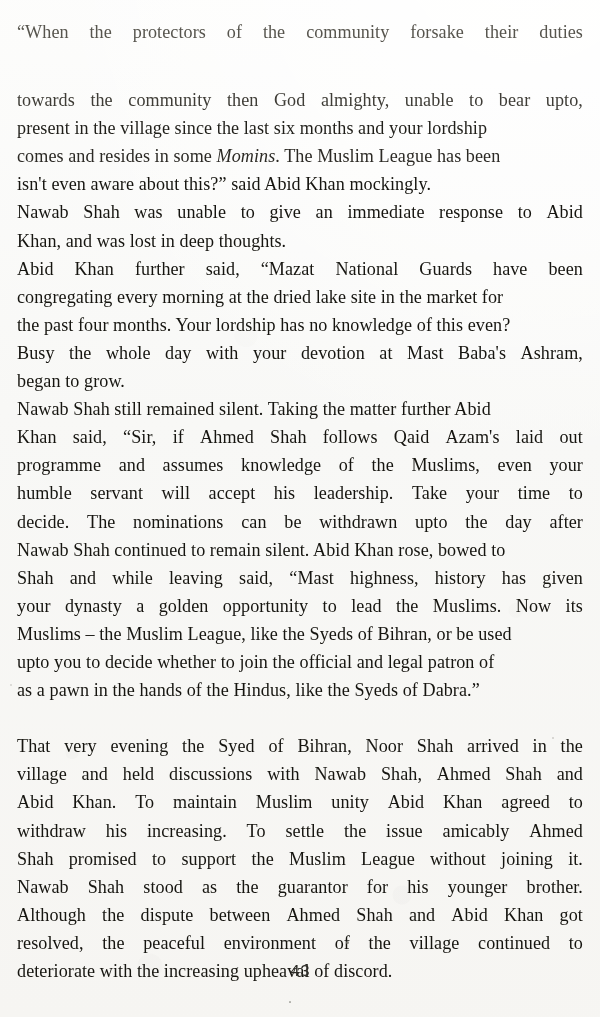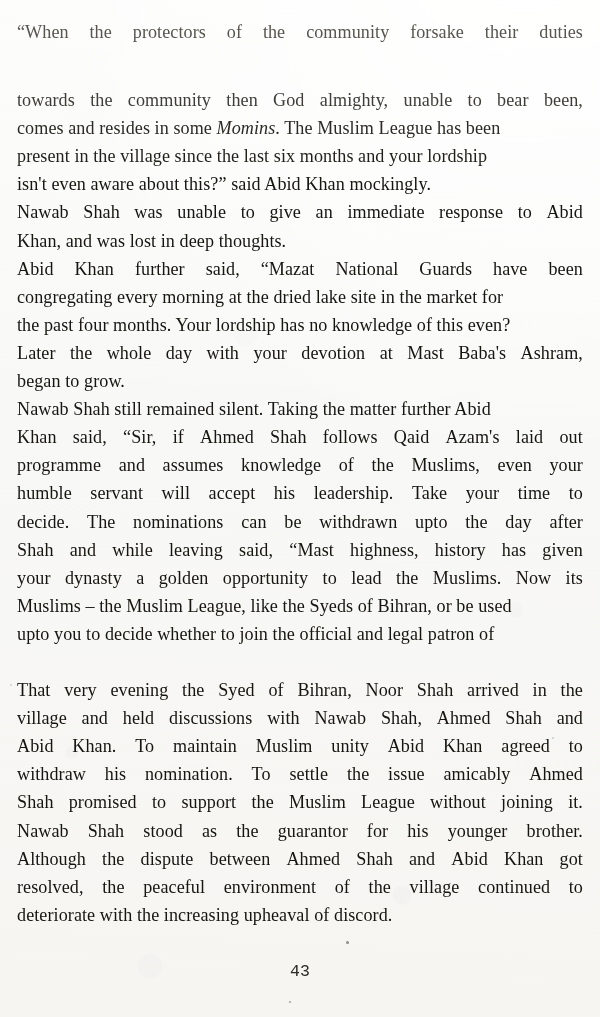--- a/index.html
+++ b/index.html
@@ -133,24 +133,24 @@
         <div class="ln just fade-2">
           <span>towards</span>
           <span>the</span>
           <span>community</span>
           <span>then</span>
           <span>God</span>
           <span>almighty,</span>
           <span>unable</span>
           <span>to</span>
           <span>bear</span>
-          <span>been,</span>
-        </div>
+          <span>upto,</span>
+        </div>
+        <div class="ln fade-4">present in the village since the last six months and your lordship</div>
         <div class="ln fade-3">comes and resides in some <span class="ital">Momins</span>. The Muslim League has been</div>
-        <div class="ln fade-4">present in the village since the last six months and your lordship</div>
         <div class="ln">isn't even aware about this?” said Abid Khan mockingly.</div>
       </div>
       <div>
         <div class="ln just">
           <span>Nawab</span>
           <span>Shah</span>
           <span>was</span>
           <span>unable</span>
           <span>to</span>
           <span>give</span>
@@ -170,21 +170,21 @@
           <span>said,</span>
           <span>“Mazat</span>
           <span>National</span>
           <span>Guards</span>
           <span>have</span>
           <span>been</span>
         </div>
         <div class="ln">congregating every morning at the dried lake site in the market for</div>
         <div class="ln">the past four months. Your lordship has no knowledge of this even?</div>
         <div class="ln just">
-          <span>Later</span>
+          <span>Busy</span>
           <span>the</span>
           <span>whole</span>
           <span>day</span>
           <span>with</span>
           <span>your</span>
           <span>devotion</span>
           <span>at</span>
           <span>Mast</span>
           <span>Baba's</span>
           <span>Ashram,</span>
@@ -236,20 +236,21 @@
           <span>can</span>
           <span>be</span>
           <span>withdrawn</span>
           <span>upto</span>
           <span>the</span>
           <span>day</span>
           <span>after</span>
         </div>
       </div>
       <div>
+        <div class="ln">Nawab Shah continued to remain silent. Abid Khan rose, bowed to</div>
         <div class="ln just">
           <span>Shah</span>
           <span>and</span>
           <span>while</span>
           <span>leaving</span>
           <span>said,</span>
           <span>“Mast</span>
           <span>highness,</span>
           <span>history</span>
           <span>has</span>
@@ -263,20 +264,21 @@
           <span>opportunity</span>
           <span>to</span>
           <span>lead</span>
           <span>the</span>
           <span>Muslims.</span>
           <span>Now</span>
           <span>its</span>
         </div>
         <div class="ln">Muslims – the Muslim League, like the Syeds of Bihran, or be used</div>
         <div class="ln">upto you to decide whether to join the official and legal patron of</div>
+        <div class="ln">as a pawn in the hands of the Hindus, like the Syeds of Dabra.”</div>
       </div>
       <div class="gap"></div>
       <div>
         <div class="ln just">
           <span>That</span>
           <span>very</span>
           <span>evening</span>
           <span>the</span>
           <span>Syed</span>
           <span>of</span>
@@ -307,21 +309,21 @@
           <span>Muslim</span>
           <span>unity</span>
           <span>Abid</span>
           <span>Khan</span>
           <span>agreed</span>
           <span>to</span>
         </div>
         <div class="ln just">
           <span>withdraw</span>
           <span>his</span>
-          <span>nomination.</span>
+          <span>increasing.</span>
           <span>To</span>
           <span>settle</span>
           <span>the</span>
           <span>issue</span>
           <span>amicably</span>
           <span>Ahmed</span>
         </div>
         <div class="ln just">
           <span>Shah</span>
           <span>promised</span>

